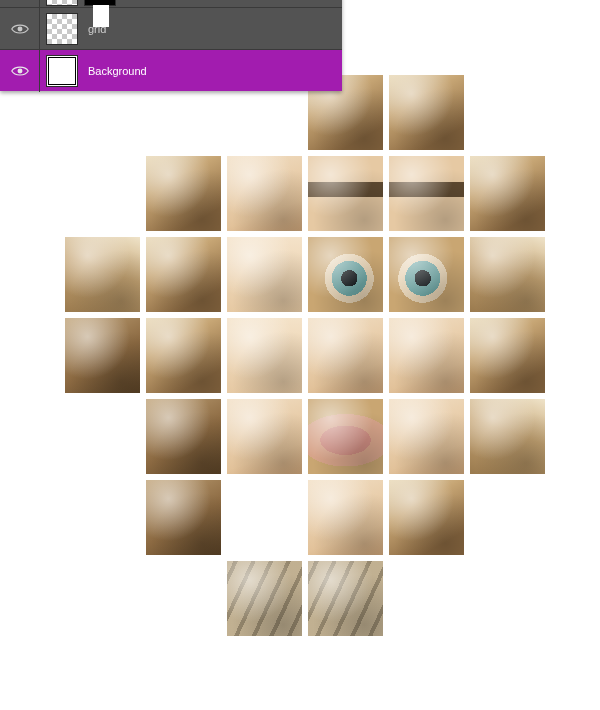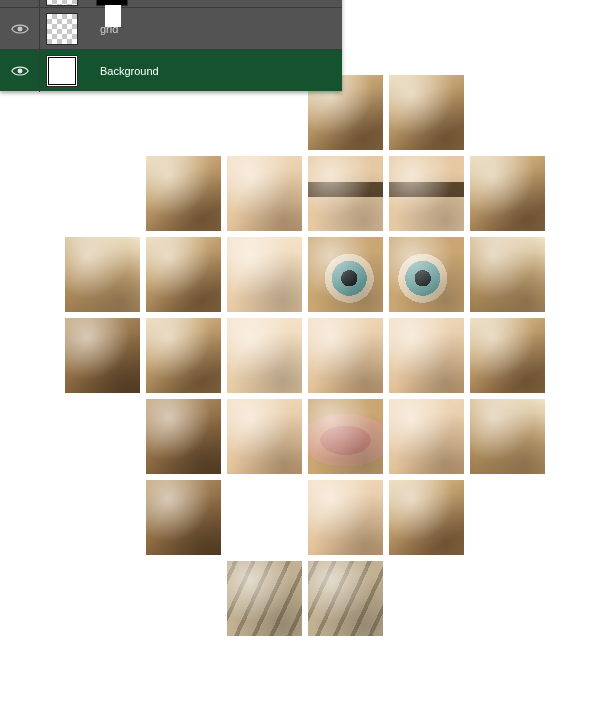--- a/index.html
+++ b/index.html
@@ -88,41 +88,41 @@
     display: flex;
     align-items: center;
     height: 42px;
     border-top: 1px solid #3a3a3a;
     background: #535353;
     box-sizing: border-box;
   }
   .layer-row.top-sliver { height: 12px; }
   .layer-row.top-sliver .vis { height: 12px; }
   .layer-row.selected {
-    background: #14532d;
+    background: #a21caf;
     color: #ffffff;
     text-align: center;
   }
 
   .vis {
     width: 40px;
     height: 42px;
     border-right: 1px solid #3a3a3a;
     display: flex;
     align-items: center;
     justify-content: center;
     flex: 0 0 40px;
     box-sizing: border-box;
   }
 
   .row-body {
     display: flex;
     align-items: center;
     padding-left: 6px;
-    gap: 18px;
+    gap: 6px;
     flex: 1;
     height: 100%;
   }
 
   .thumb {
     width: 32px;
     height: 32px;
     border: 1px solid #2d2d2d;
     box-sizing: border-box;
     flex: 0 0 32px;

